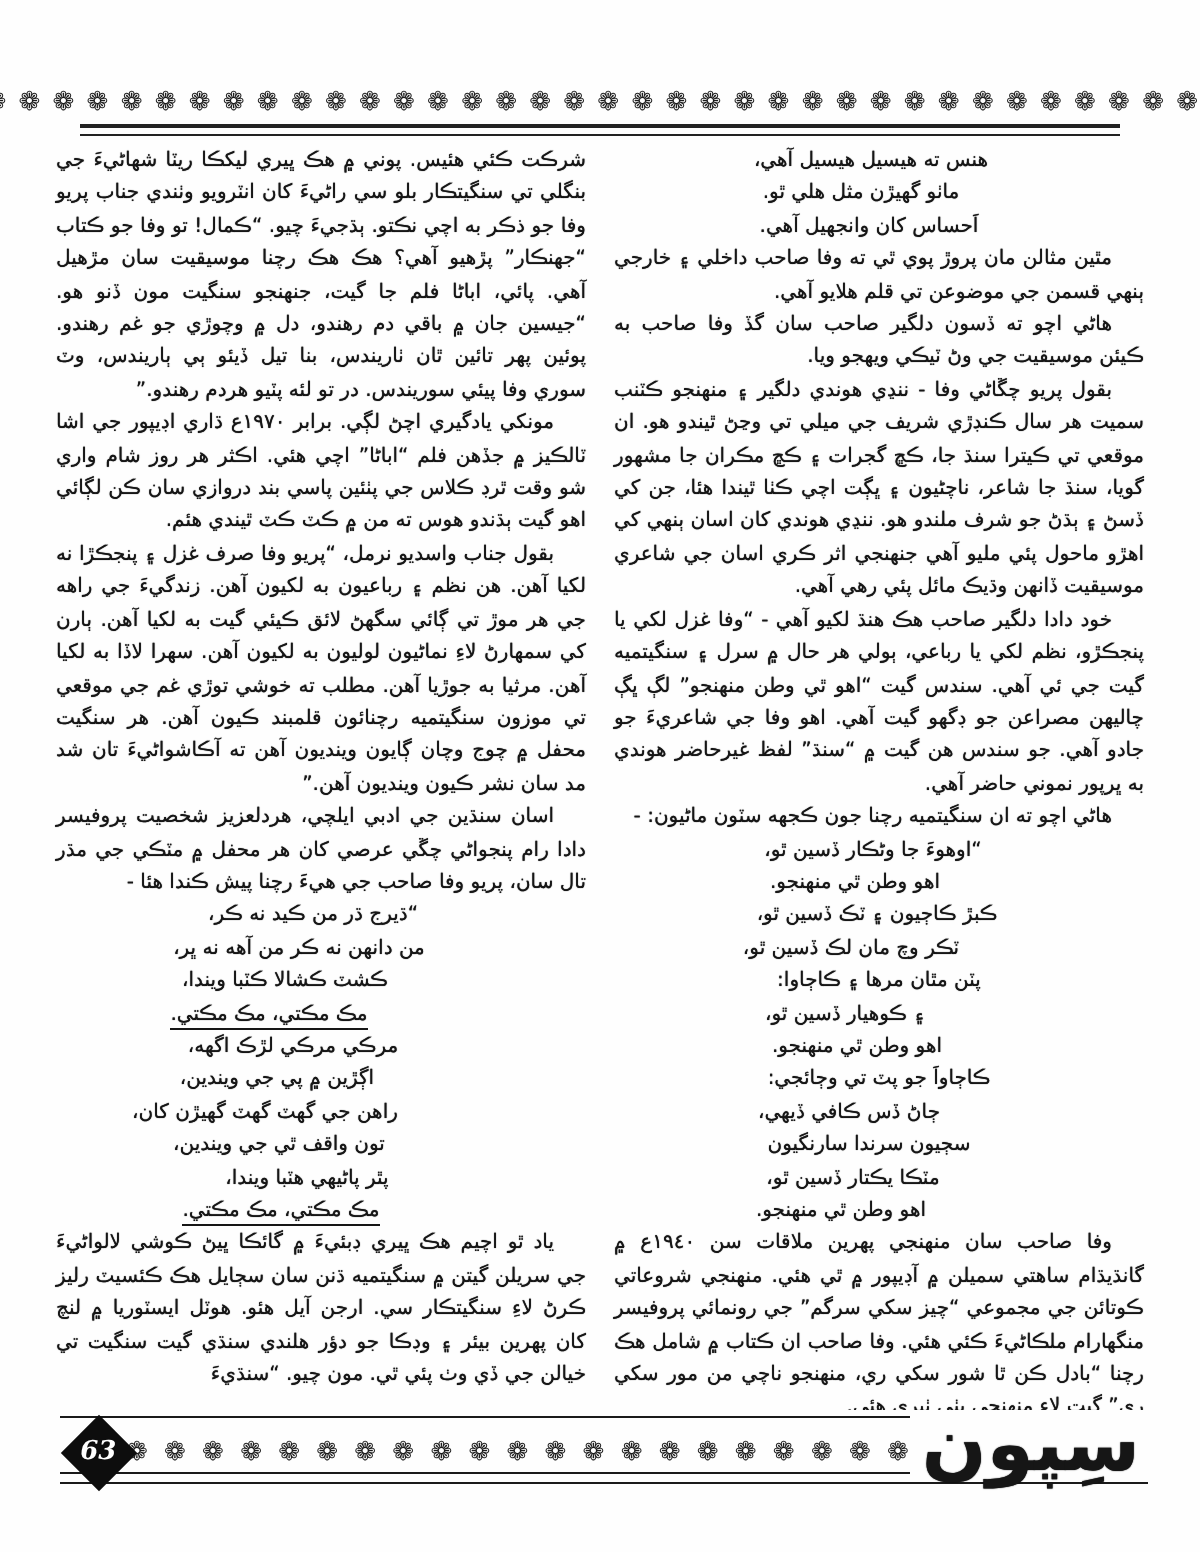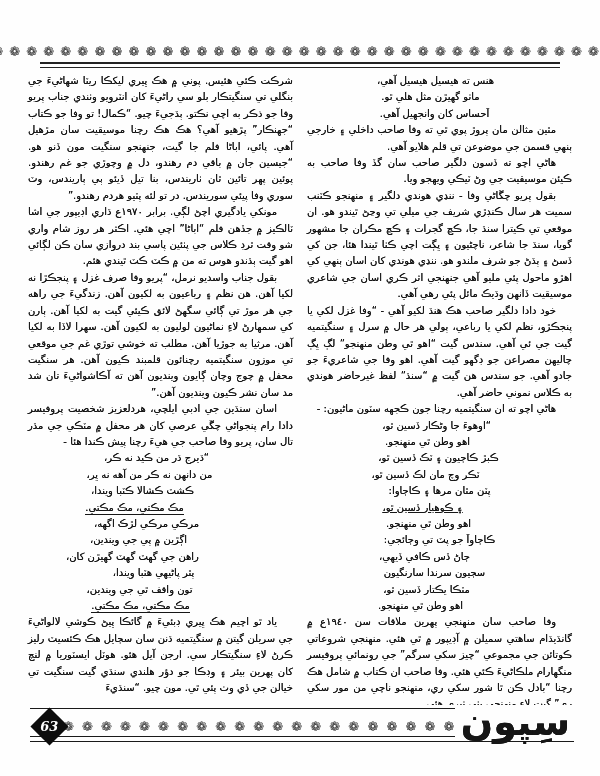--- a/index.html
+++ b/index.html
@@ -117,29 +117,29 @@
   <div class="cols">
     <div class="col">
         <div class="verse">
           <div class="vline" style="margin-right: 8px;"><span>هنس ته هيسيل هيسيل آهي،</span></div>
           <div class="vline" style="margin-right: 18px;"><span>ماٺو گهيڙن مثل هلي ٿو.</span></div>
           <div class="vline" style="margin-right: 10px;"><span>اَحساس کان وانجهيل آهي.</span></div>
         </div>
         <div class="para ind">مٿين مثالن مان پروڙ پوي ٿي ته وفا صاحب داخلي ۽ خارجي ٻنهي قسمن جي موضوعن تي قلم هلايو آهي.</div>
         <div class="para ind">هاڻي اچو ته ڏسون دلگير صاحب سان گڏ وفا صاحب به ڪيئن موسيقيت جي وڻ ٽيڪي ويهجو ويا.</div>
         <div class="para ind">بقول پريو چڱاڻي وفا - ننڍي هوندي دلگير ۽ منهنجو ڪٽنب سميت هر سال ڪنڊڙي شريف جي ميلي تي وڃڻ ٿيندو هو. ان موقعي تي ڪيترا سنڌ جا، ڪڇ گجرات ۽ ڪڇ مڪران جا مشهور گويا، سنڌ جا شاعر، ناچڻيون ۽ ڀڳت اچي ڪٺا ٿيندا هئا، جن کي ڏسڻ ۽ ٻڌڻ جو شرف ملندو هو. ننڍي هوندي کان اسان ٻنهي کي اهڙو ماحول پئي مليو آهي جنهنجي اثر ڪري اسان جي شاعري موسيقيت ڏانهن وڌيڪ مائل پئي رهي آهي.</div>
-        <div class="para ind">خود دادا دلگير صاحب هڪ هنڌ لکيو آهي - “وفا غزل لکي يا پنجڪڙو، نظم لکي يا رباعي، ٻولي هر حال ۾ سرل ۽ سنگيتميه گيت جي ئي آهي. سندس گيت “اهو ٿي وطن منهنجو” لڳ ڀڳ چاليهن مصراعن جو ڊگهو گيت آهي. اهو وفا جي شاعريءَ جو جادو آهي. جو سندس هن گيت ۾ “سنڌ” لفظ غيرحاضر هوندي به ڪلاس نموني حاضر آهي.</div>
+        <div class="para ind">خود دادا دلگير صاحب هڪ هنڌ لکيو آهي - “وفا غزل لکي يا پنجڪڙو، نظم لکي يا رباعي، ٻولي هر حال ۾ سرل ۽ سنگيتميه گيت جي ئي آهي. سندس گيت “اهو ٿي وطن منهنجو” لڳ ڀڳ چاليهن مصراعن جو ڊگهو گيت آهي. اهو وفا جي شاعريءَ جو جادو آهي. جو سندس هن گيت ۾ “سنڌ” لفظ غيرحاضر هوندي به ڀرپور نموني حاضر آهي.</div>
         <div class="para ind">هاڻي اچو ته ان سنگيتميه رچنا جون ڪجهه سٽون ماڻيون: -</div>
         <div class="verse">
           <div class="vline" style="margin-right: 6px;"><span>“اوهوءَ جا وڻڪار ڏسين ٿو،</span></div>
           <div class="vline" style="margin-right: 24px;"><span>اهو وطن ٿي منهنجو.</span></div>
           <div class="vline" style="margin-right: 2px;"><span>ڪبڙ ڪاڄيون ۽ ٽڪ ڏسين ٿو،</span></div>
           <div class="vline" style="margin-right: 28px;"><span>ٽڪر وچ مان لڪ ڏسين ٿو،</span></div>
           <div class="vline" style="margin-right: 0px;"><span>پٽن مٿان مرها ۽ ڪاڄاوا:</span></div>
-          <div class="vline" style="margin-right: 34px; text-decoration: underline;"><span>۽ ڪوهيار ڏسين ٿو،</span></div>
+          <div class="vline" style="margin-right: 34px;"><span>۽ ڪوهيار ڏسين ٿو،</span></div>
           <div class="vline" style="margin-right: 22px;"><span>اهو وطن ٿي منهنجو.</span></div>
           <div class="vline" style="margin-right: 0px;"><span>ڪاڄاواَ جو پٽ تي وڄائجي:</span></div>
           <div class="vline" style="margin-right: 30px;"><span>ڄاڻ ڏس ڪافي ڏيهي،</span></div>
           <div class="vline" style="margin-right: 10px;"><span>سڄيون سرندا سارنگيون</span></div>
           <div class="vline" style="margin-right: 26px;"><span>مٽڪا يڪتار ڏسين ٿو،</span></div>
           <div class="vline" style="margin-right: 38px;"><span>اهو وطن ٿي منهنجو.</span></div>
         </div>
         <div class="para ind">وفا صاحب سان منهنجي پهرين ملاقات سن ١٩٤٠ع ۾ گانڌيڌام ساهتي سميلن ۾ آڊيپور ۾ ٿي هئي. منهنجي شروعاتي ڪوتائن جي مجموعي “چيز سکي سرگم” جي رونمائي پروفيسر منگهارام ملڪاڻيءَ ڪئي هئي. وفا صاحب ان ڪتاب ۾ شامل هڪ رچنا “بادل ڪن ٿا شور سکي ري، منهنجو ناچي من مور سکي ري” گيت لاءِ منهنجي پٺي ٺپري هئي.</div>
       </div>
     <div class="col">
@@ -148,22 +148,22 @@
         <div class="para ind">بقول جناب واسديو نرمل، “پريو وفا صرف غزل ۽ پنجڪڙا نه لکيا آهن. هن نظم ۽ رباعيون به لکيون آهن. زندگيءَ جي راهه جي هر موڙ تي ڳائي سگهڻ لائق ڪيئي گيت به لکيا آهن. ٻارن کي سمهارڻ لاءِ نماڻيون لوليون به لکيون آهن. سهرا لاڏا به لکيا آهن. مرثيا به جوڙيا آهن. مطلب ته خوشي توڙي غم جي موقعي تي موزون سنگيتميه رچنائون قلمبند ڪيون آهن. هر سنگيت محفل ۾ چوج وچان ڳايون وينديون آهن ته آڪاشواڻيءَ تان شد مد سان نشر ڪيون وينديون آهن.”</div>
         <div class="para ind">اسان سنڌين جي ادبي ايلچي، هردلعزيز شخصيت پروفيسر دادا رام پنجواڻي چڱي عرصي کان هر محفل ۾ مٽڪي جي مڌر تال سان، پريو وفا صاحب جي هيءَ رچنا پيش ڪندا هئا -</div>
         <div class="verse">
           <div class="vline" style="margin-right: 8px;"><span>“ڌيرج ڌر من ڪيد نه ڪر،</span></div>
           <div class="vline" style="margin-right: 22px;"><span>من دانهن نه ڪر من آهه نه ڀر،</span></div>
           <div class="vline" style="margin-right: 36px;"><span>ڪشٽ ڪشالا ڪٽبا ويندا،</span></div>
           <div class="vline" style="margin-right: 52px;"><span class="ul">مڪ مڪتي، مڪ مڪتي.</span></div>
           <div class="vline" style="margin-right: 28px;"><span>مرڪي مرڪي لڙڪ اگهه،</span></div>
           <div class="vline" style="margin-right: 44px;"><span>اڳڙين ۾ پي جي ويندين،</span></div>
           <div class="vline" style="margin-right: 56px;"><span>راهن جي گهٽ گهٽ گهيڙن کان،</span></div>
+          <div class="vline" style="margin-right: 42px;"><span>تون واقف ٿي جي ويندين،</span></div>
           <div class="vline" style="margin-right: 14px;"><span>پٿر پاڻيهي هٽبا ويندا،</span></div>
-          <div class="vline" style="margin-right: 42px;"><span>تون واقف ٿي جي ويندين،</span></div>
           <div class="vline" style="margin-right: 40px;"><span class="ul">مڪ مڪتي، مڪ مڪتي.</span></div>
         </div>
         <div class="para ind">ياد ٿو اچيم هڪ ڀيري ڊبئيءَ ۾ گائڪا ڀيڻ ڪوشي لالواڻيءَ جي سريلن گيتن ۾ سنگيتميه ڌنن سان سڄايل هڪ ڪئسيٽ رليز ڪرڻ لاءِ سنگيتڪار سي. ارجن آيل هئو. هوٽل ايسٽوريا ۾ لنچ کان پهرين بيئر ۽ وڊڪا جو دؤر هلندي سنڌي گيت سنگيت تي خيالن جي ڏي وٺ پئي ٿي. مون چيو. “سنڌيءَ</div>
       </div>
   </div>
 
   <div class="footer">
     <div class="f-rule-top"></div>
     <div class="f-rule-bot"></div>
     <div class="f-row">

